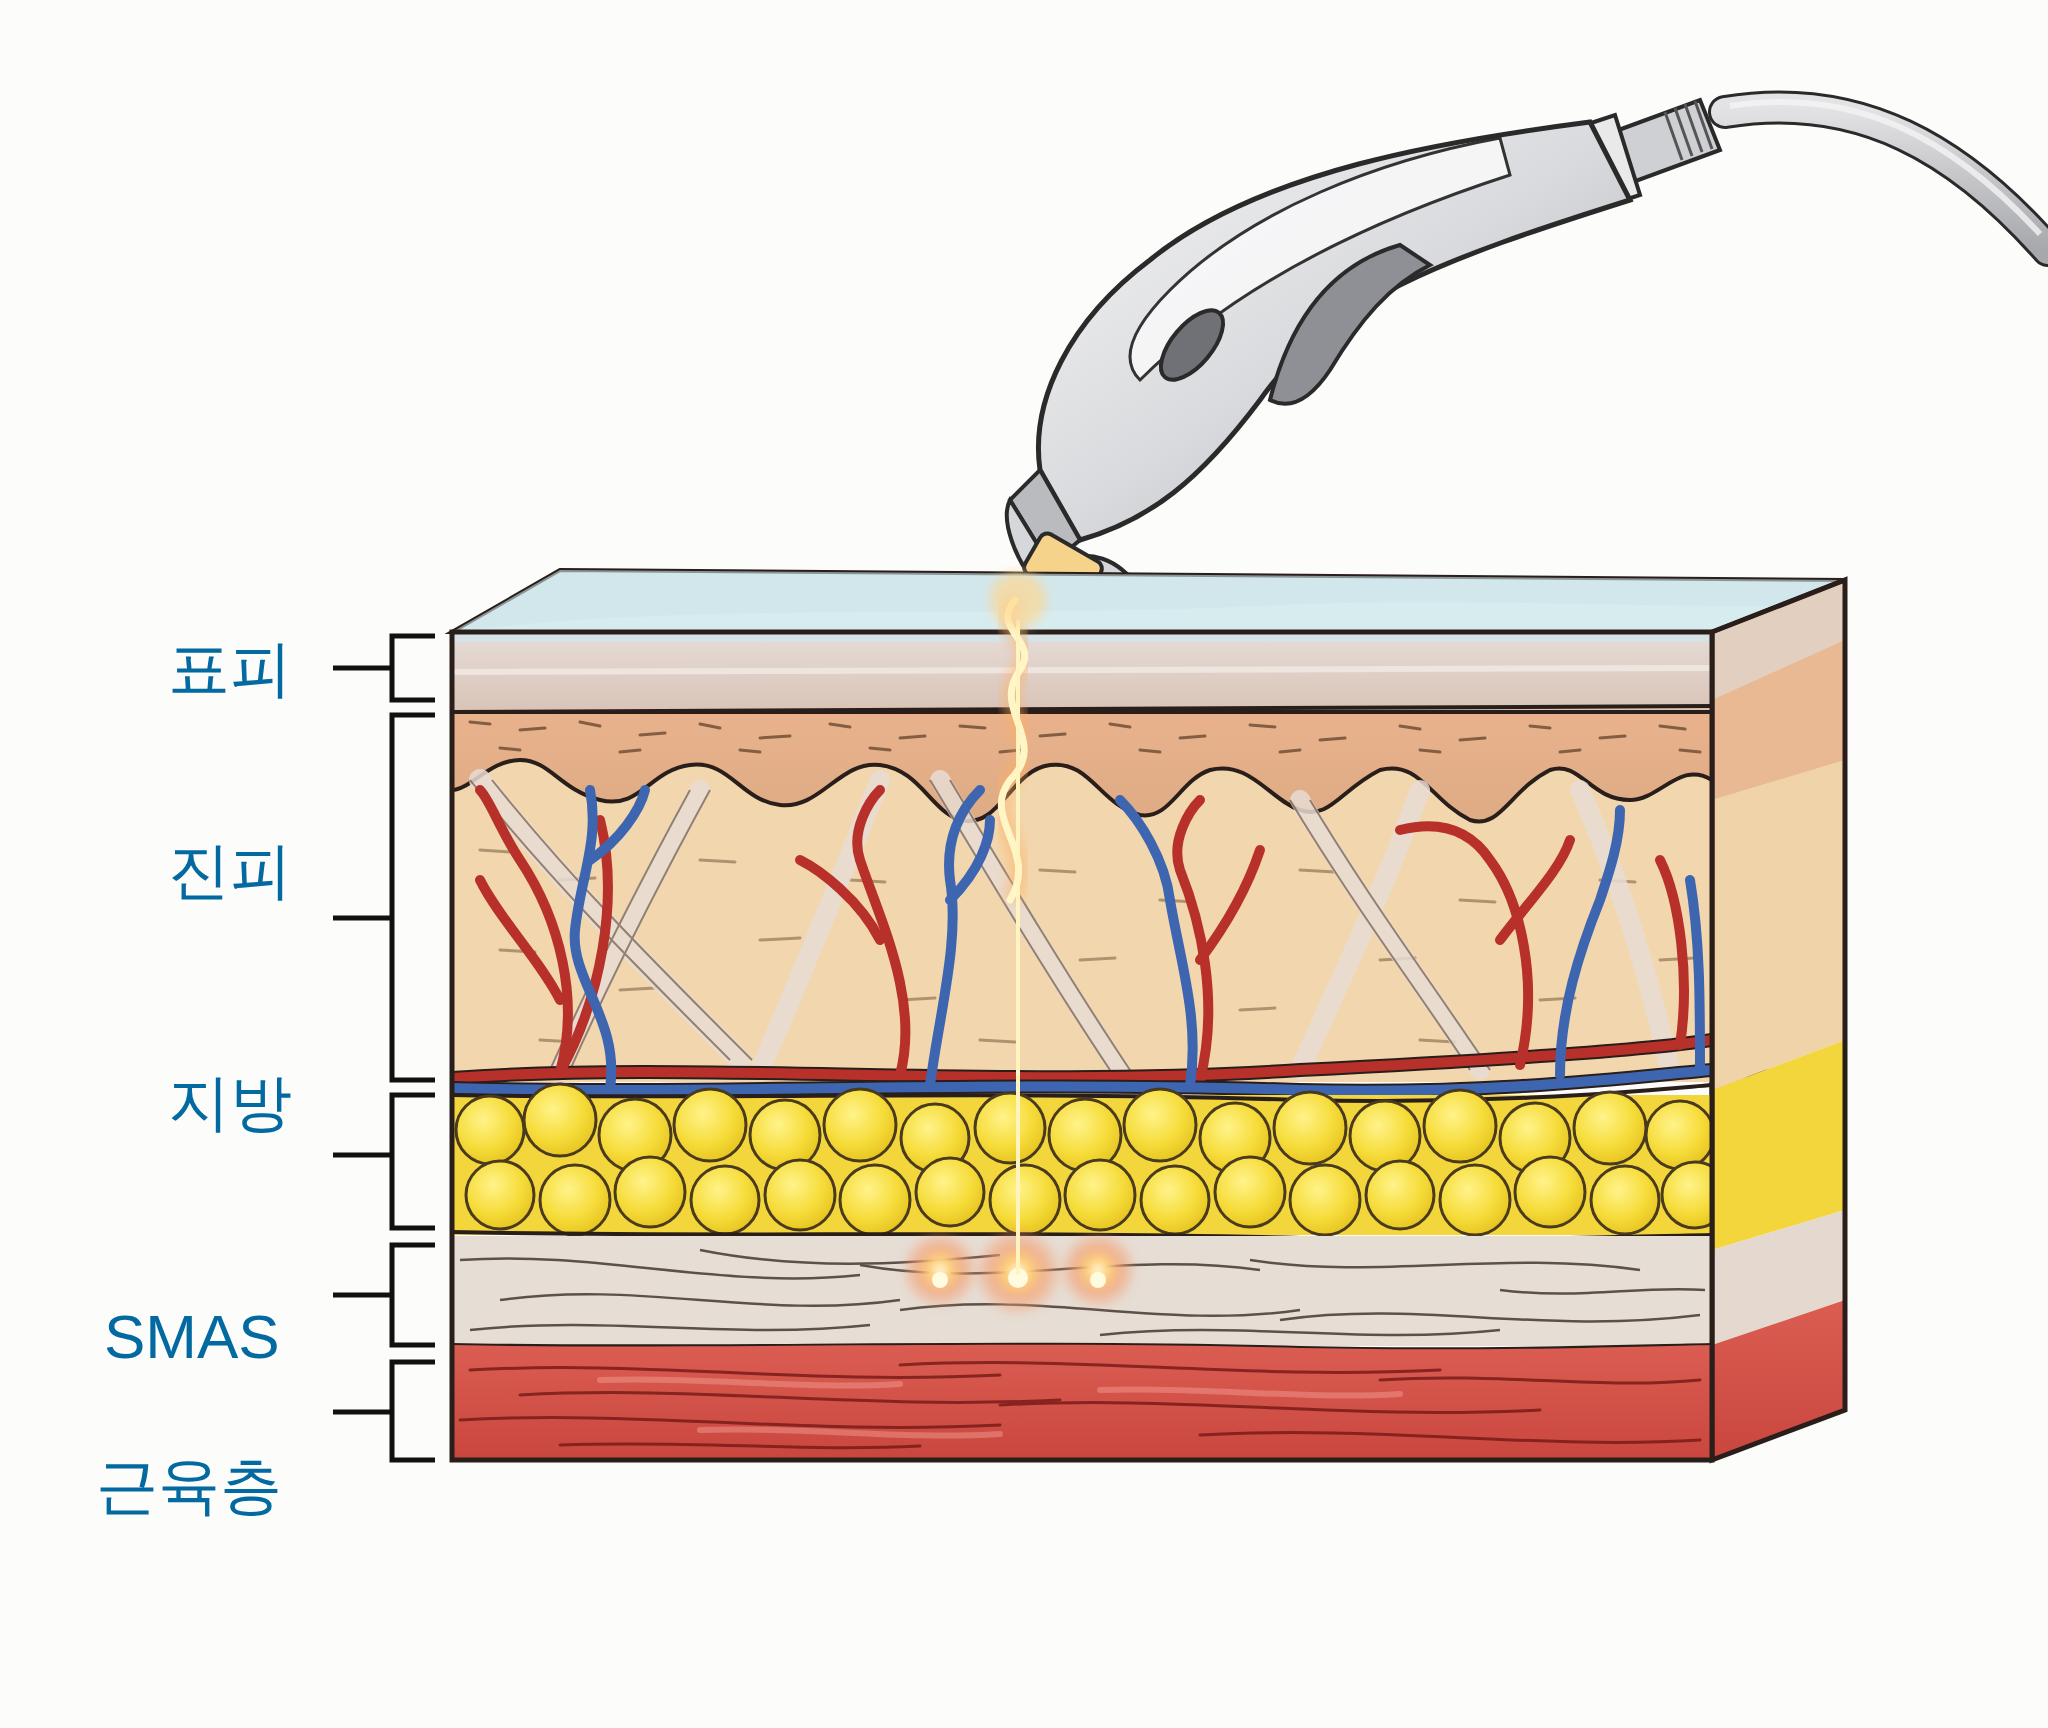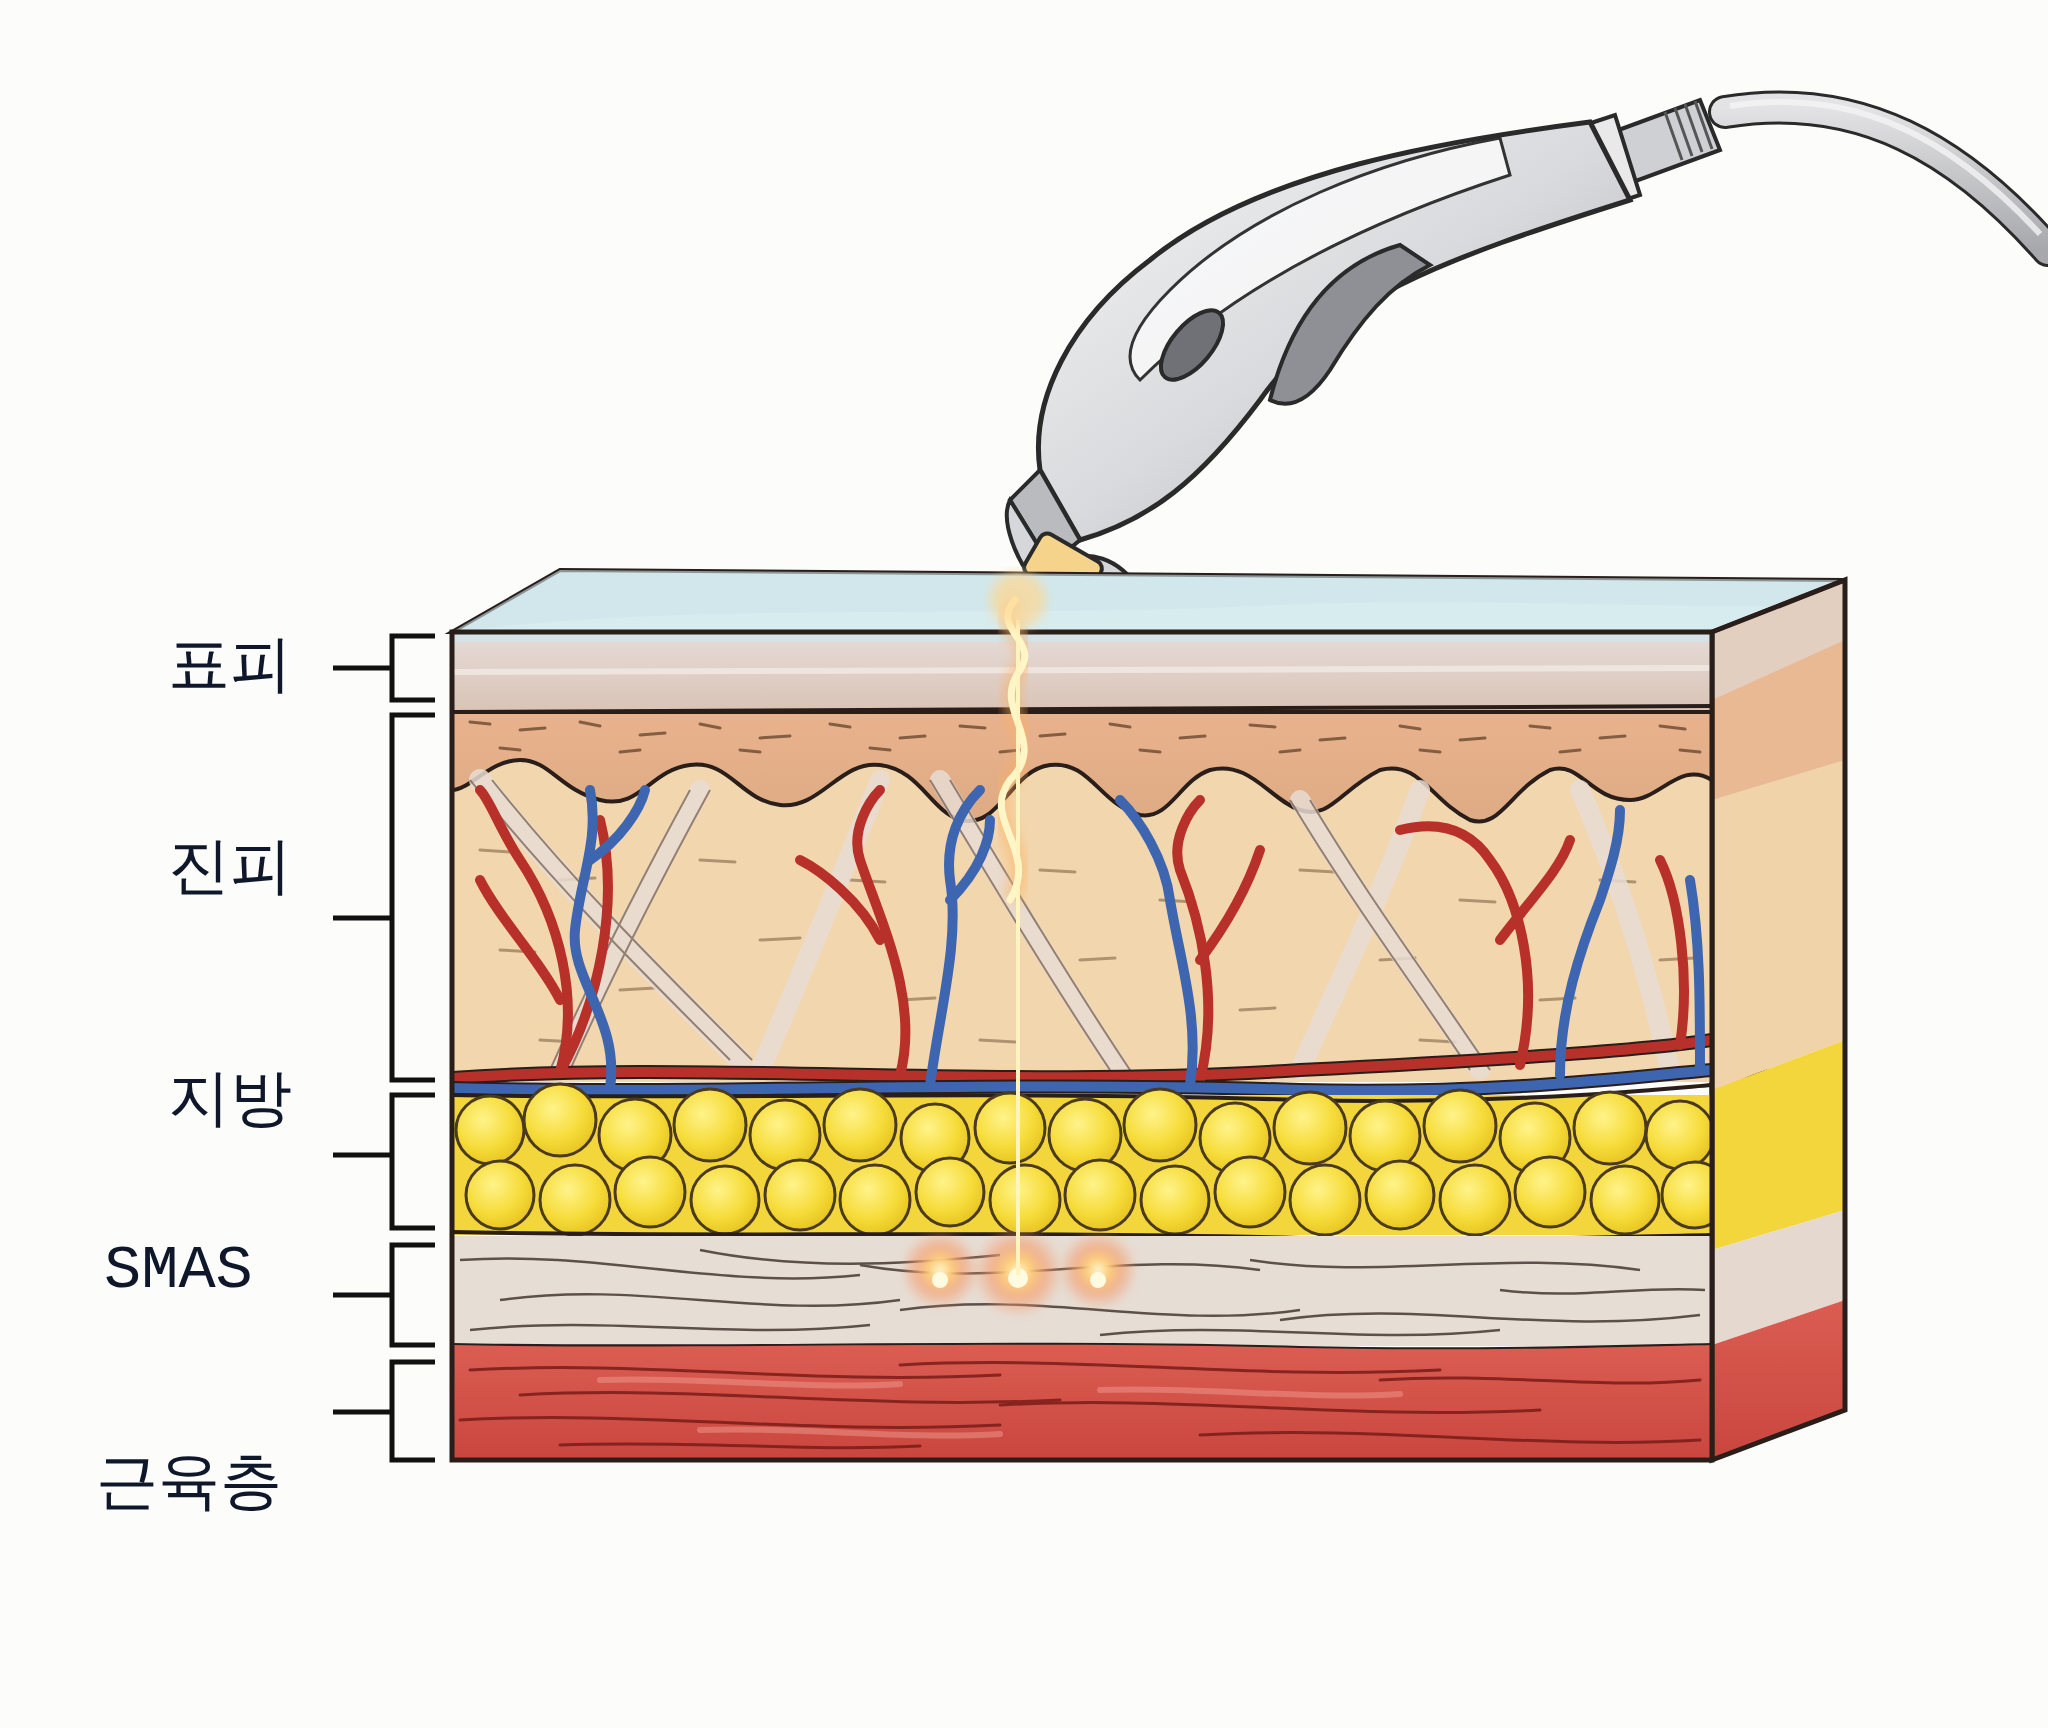--- a/index.html
+++ b/index.html
@@ -5,32 +5,32 @@
     html, body { margin: 0; padding: 0; }
     body {
       width: 2048px; height: 1728px; overflow: hidden;
       background: #fcfcfa;
       font-family: "DejaVu Sans", "Liberation Sans", sans-serif;
       position: relative;
     }
     #stage { position: absolute; left: 0; top: 0; width: 2048px; height: 1728px; }
     .layer-label {
       position: absolute;
-      font-family: Liberation Mono, monospace;
+      font-family: Liberation Sans, sans-serif;
       font-size: 62px;
       font-weight: 500;
-      color: #0f172a;
+      color: #0369a1;
       white-space: nowrap;
       line-height: 1;
       text-align: center;
     }
     .label-epidermis { left: 168px; top: 638px; }
     .label-dermis    { left: 168px; top: 840px; }
     .label-fat       { left: 168px; top: 1072px; }
-    .label-smas      { left: 104px; top: 1240px; }
+    .label-smas      { left: 104px; top: 1306px; }
     .label-muscle    { left: 96px;  top: 1455px; }
   </style>
 </head>
 <body>
 
 <div id="stage">
   <svg width="2048" height="1728" viewBox="0 0 2048 1728" xmlns="http://www.w3.org/2000/svg">
     <defs>
       <linearGradient id="epiGrad" x1="0" y1="0" x2="0" y2="1">
         <stop offset="0" stop-color="#e6dcd8"></stop>

